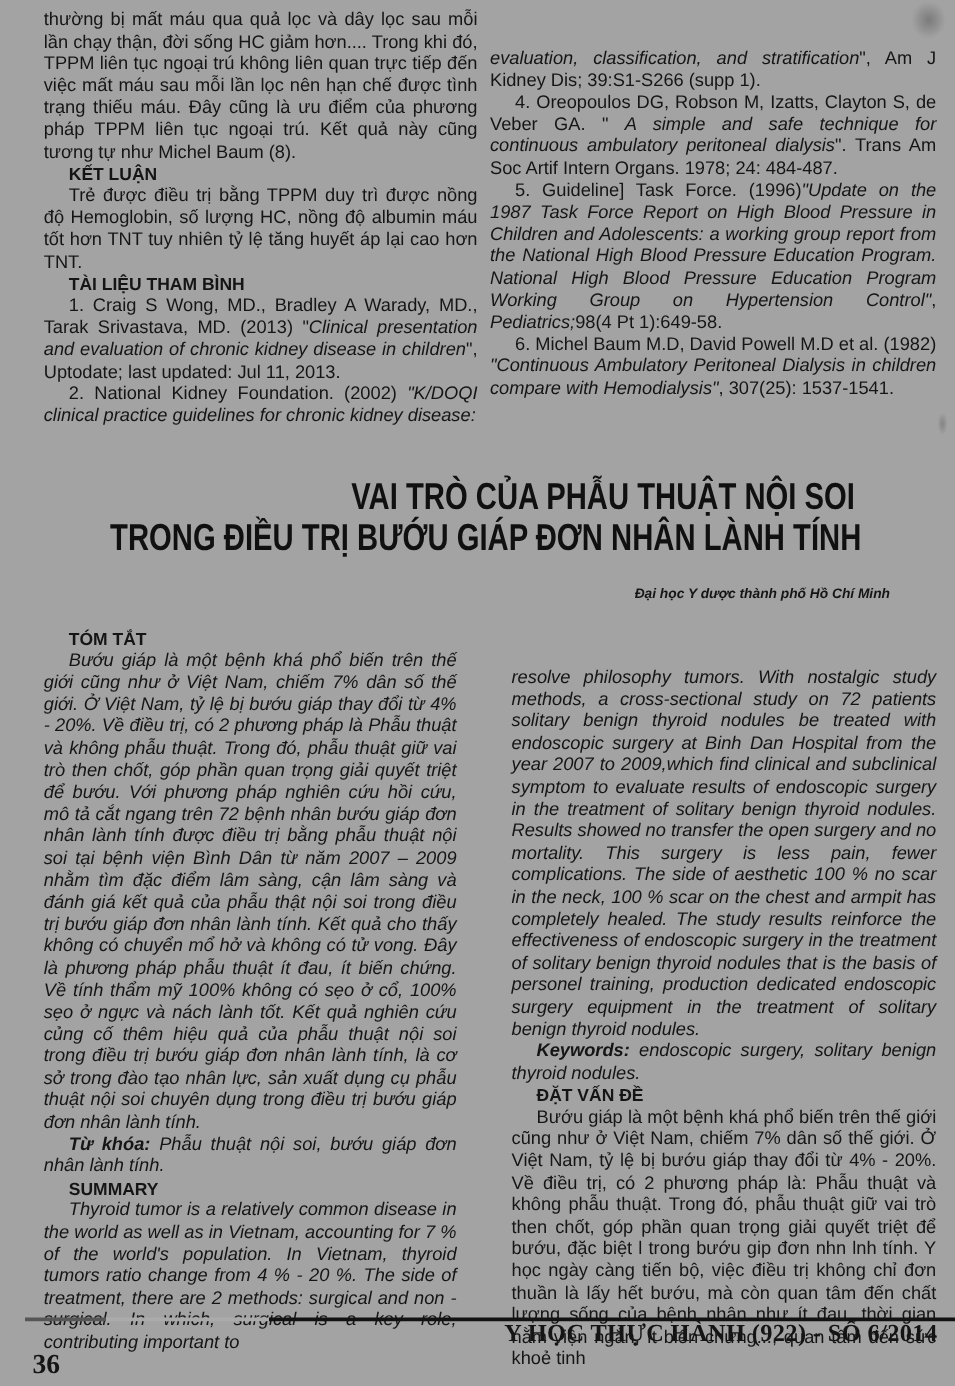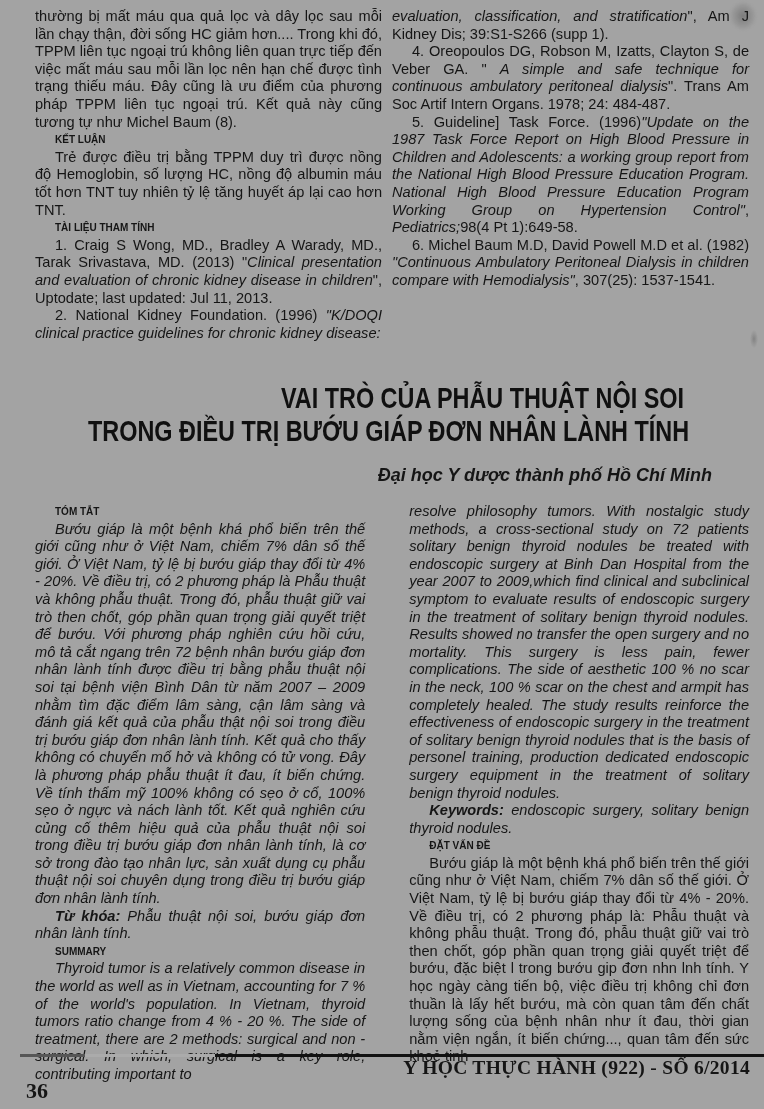--- a/index.html
+++ b/index.html
@@ -5,38 +5,38 @@
   html,body { margin:0; padding:0; background:#e8e8e6; }
   .page {
     position:relative; width:764px; height:1109px; margin:0 auto;
     background:#a3a3a3; color:#151515; overflow:hidden;
     font-family:"Liberation Sans", sans-serif;
   }
   .cols { position:absolute; left:35px; width:714px; display:flex; gap:10px; }
   .topsec { top:8px; }
   .botsec { top:503px;gap:44px; }
   .col-l { width:347px; }
-  .col-r { width:357px; }
+  .col-r { width:357px;margin-top:31px; }
   p { margin:0; text-align:justify; font-size:14.6px; line-height:17.6px; }
   p.ind { text-indent:20px; }
-  .hd { margin:0; font-size:10px; line-height:17.6px; font-weight:bold; text-indent:20px; text-align:left; }
+  .hd { margin:0; font-size:14px; line-height:17.6px; font-weight:bold; text-indent:20px; text-align:left; }
   .it { font-style:italic; }
   .title-wrap { position:absolute; top:381px; left:4px; width:764px; text-align:right; }
   .title-line {
     display:block; font-weight:bold; font-size:30px; line-height:33px;
     letter-spacing:0px; transform:scaleX(0.78); transform-origin:50% 50%;
     white-space:nowrap; color:#101010;
   }
   .authors {
     position:absolute; top:448px; left:0; width:726px; text-align:right;
     font-weight:bold; font-size:15.5px; line-height:18px;
   }
   .affil {
     position:absolute; top:466px; left:0; width:712px; text-align:right;
-    font-weight:bold; font-style:italic; font-size:18px; line-height:18px;
+    font-weight:bold; font-style:italic; font-size:11px; line-height:18px;
   }
   .footer-rule {
     position:absolute; top:1054px; left:20px; width:744px; height:3px;
     background:linear-gradient(to right, #565656 0px, #565656 65px, #ababab 65px, #ababab 195px, #121212 195px, #121212 100%);
   }
   .pageno {
     position:absolute; top:1078px; left:26px;
     font-family:"Liberation Serif", serif; font-weight:bold; font-size:22px;
   }
   .journal {
@@ -60,23 +60,23 @@
 <div class="page">
 
   <div class="smudge"></div>
   <div class="smudge2"></div>
 
   <section class="cols topsec">
     <div class="col-l">
       <p>thường bị mất máu qua quả lọc và dây lọc sau mỗi lần chạy thận, đời sống HC giảm hơn.... Trong khi đó, TPPM liên tục ngoại trú không liên quan trực tiếp đến việc mất máu sau mỗi lần lọc nên hạn chế được tình trạng thiếu máu. Đây cũng là ưu điểm của phương pháp TPPM liên tục ngoại trú. Kết quả này cũng tương tự như Michel Baum (8).</p>
       <h4 class="hd">KẾT LUẬN</h4>
       <p class="ind">Trẻ được điều trị bằng TPPM duy trì được nồng độ Hemoglobin, số lượng HC, nồng độ albumin máu tốt hơn TNT tuy nhiên tỷ lệ tăng huyết áp lại cao hơn TNT.</p>
-      <h4 class="hd">TÀI LIỆU THAM TÍNH</h4>
+      <h4 class="hd">TÀI LIỆU THAM BÌNH</h4>
       <p class="ind"><span>1. Craig S Wong, MD., Bradley A Warady, MD., Tarak Srivastava, MD. (2013) "</span><span style="font-style: italic;">Clinical presentation and evaluation of chronic kidney disease in children</span><span>", Uptodate; last updated: Jul 11, 2013.</span></p>
-      <p class="ind"><span>2. National Kidney Foundation. (1996) </span><span style="font-style: italic;">"K/DOQI clinical practice guidelines for chronic kidney disease:</span></p>
+      <p class="ind"><span>2. National Kidney Foundation. (2002) </span><span style="font-style: italic;">"K/DOQI clinical practice guidelines for chronic kidney disease:</span></p>
     </div>
     <div class="col-r">
       <p><span style="font-style: italic;">evaluation, classification, and stratification</span><span>", Am J Kidney Dis; 39:S1-S266 (supp 1).</span></p>
       <p class="ind"><span>4. Oreopoulos DG, Robson M, Izatts, Clayton S, de Veber GA. " </span><span style="font-style: italic;">A simple and safe technique for continuous ambulatory peritoneal dialysis</span><span>". Trans Am Soc Artif Intern Organs. 1978; 24: 484-487.</span></p>
       <p class="ind"><span>5. Guideline] Task Force. (1996)</span><span style="font-style: italic;">"Update on the 1987 Task Force Report on High Blood Pressure in Children and Adolescents: a working group report from the National High Blood Pressure Education Program. National High Blood Pressure Education Program Working Group on Hypertension Control"</span><span>, </span><span style="font-style: italic;">Pediatrics;</span><span>98(4 Pt 1):649-58.</span></p>
       <p class="ind"><span>6. Michel Baum M.D, David Powell M.D et al. (1982) </span><span style="font-style: italic;">"Continuous Ambulatory Peritoneal Dialysis in children compare with Hemodialysis"</span><span>, 307(25): 1537-1541.</span></p>
     </div>
   </section>
 
   <header class="title-wrap">

